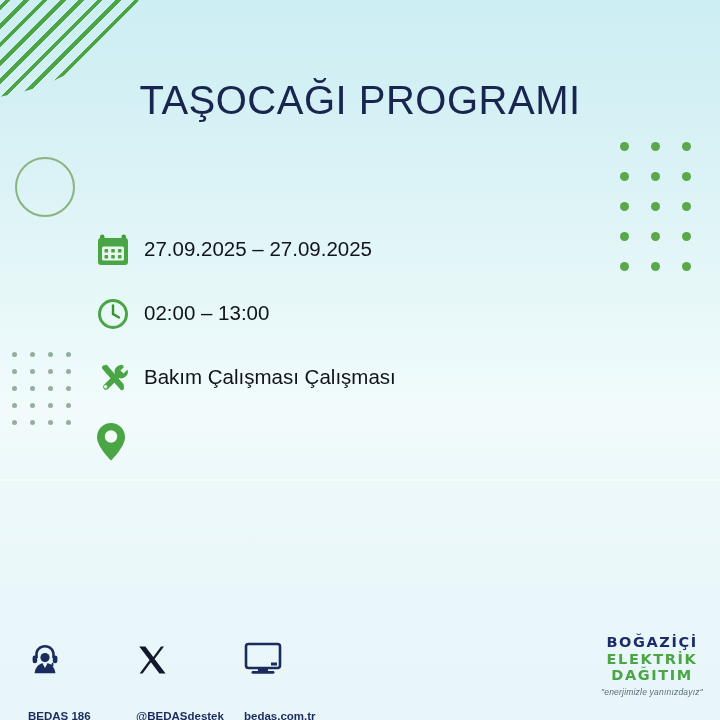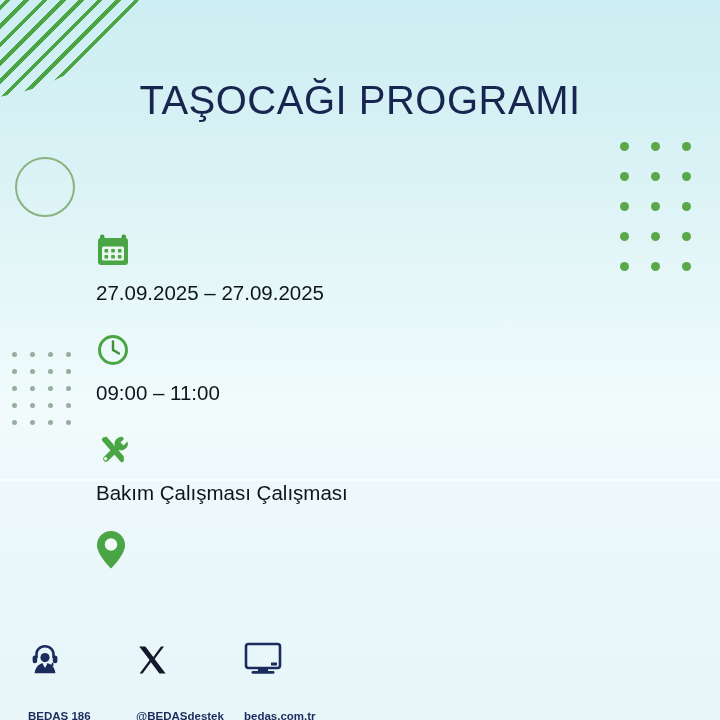--- a/index.html
+++ b/index.html
@@ -134,21 +134,20 @@
   .info-list {
     position: absolute;
     left: 96px;
     top: 228px;
     width: 560px;
   }
   .info-row {
     display: flex;
     align-items: flex-start;
     margin-bottom: 20px;
-    flex-direction: column;
   }
   .info-row:last-child { margin-bottom: 0; }
   .info-icon {
     width: 48px;
     min-width: 48px;
     height: 44px;
     display: flex;
     align-items: center;
     justify-content: flex-start;
   }
@@ -295,21 +294,21 @@
     </div>
 
     <div class="info-row">
       <div class="info-icon">
         <svg width="34" height="34" viewBox="0 0 34 34">
           <circle cx="17" cy="17" r="13.5" fill="none" stroke="#4aa544" stroke-width="3"></circle>
           <line x1="17" y1="17" x2="17" y2="8.5" stroke="#3f8f32" stroke-width="2.4" stroke-linecap="round"></line>
           <line x1="17" y1="17" x2="23" y2="20.5" stroke="#3f8f32" stroke-width="2.4" stroke-linecap="round"></line>
         </svg>
       </div>
-      <div class="info-text">09:00 – 11:00</div>
+      <div class="info-text">02:00 – 13:00</div>
     </div>
 
     <div class="info-row">
       <div class="info-icon">
         <svg width="36" height="34" viewBox="0 0 36 34">
           <g stroke="#4aa544" stroke-width="4.2" stroke-linecap="round">
             <line x1="8" y1="6.5" x2="26" y2="27"></line>
           </g>
           <path d="M25.5 3.5 L22 7 L24.5 9.5 L28 6 Z" fill="#4aa544"></path>
           <g transform="translate(0,0)">
@@ -366,14 +365,20 @@
           <rect x="14" y="26" width="10" height="3.4" fill="#1c2b5e"></rect>
           <rect x="7.5" y="29" width="23" height="2.8" rx="1.4" fill="#1c2b5e"></rect>
           <rect x="27" y="20.5" width="6" height="3" fill="#1c2b5e"></rect>
         </svg>
       </div>
       <div class="footer-label">bedas.com.tr</div>
     </div>
 
   </div>
 
+  <div class="logo">
+    <p class="logo-line navy">BOĞAZİÇİ</p>
+    <p class="logo-line green">ELEKTRİK</p>
+    <p class="logo-line green">DAĞITIM</p>
+    <div class="logo-tagline">"enerjimizle yanınızdayız"</div>
+  </div>
 
 </div>
 
 </body></html>

